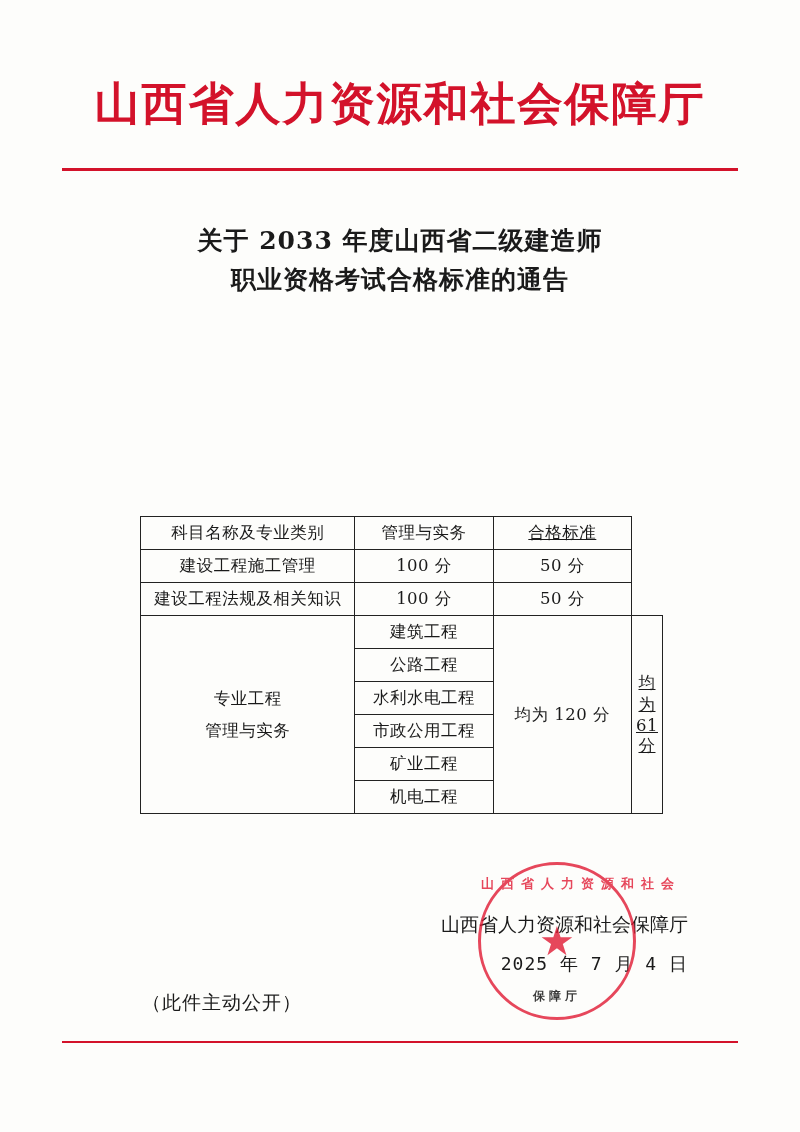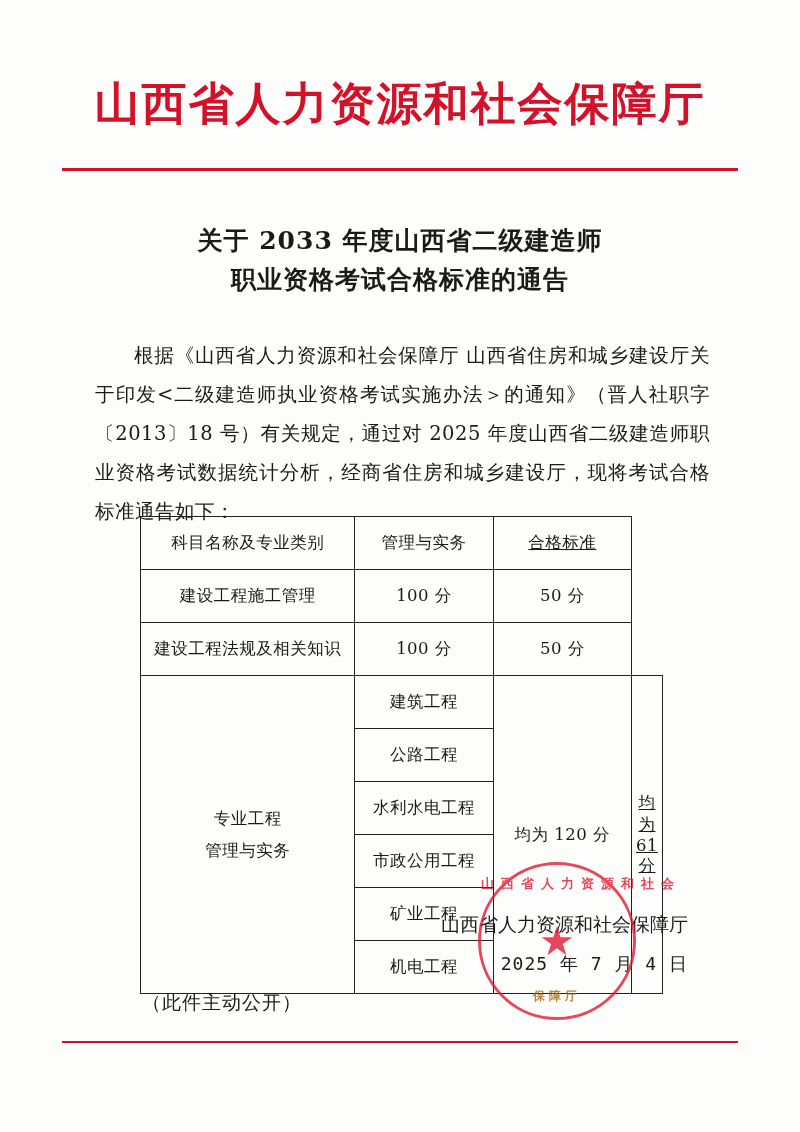--- a/index.html
+++ b/index.html
@@ -85,21 +85,21 @@
   }
   table.grades {
     border-collapse: collapse;
     width: 100%;
     font-size: 16.5px;
   }
   table.grades td {
     border: 1px solid #222;
     text-align: center;
     vertical-align: middle;
-    padding: 12px 4px;
+    padding: 2px 4px;
     height: 28px;
     letter-spacing: 0.5px;
   }
   td.col-subject { width: 44%; }
   td.col-full    { width: 28%; }
   td.col-pass    { width: 28%; text-decoration: underline; }
   td.cat-cell    { width: 18%; line-height: 1.9; }
   td.spec-cell   { width: 26%; text-align: center; }
 
   
@@ -152,21 +152,21 @@
     letter-spacing: 7px;
     font-weight: bold;
     white-space: nowrap;
   }
   .seal-text-bottom {
     position: absolute;
     bottom: 12px;
     left: 0;
     width: 100%;
     text-align: center;
-    color: #a16207;
+    color: #000000;
     font-size: 12px;
     letter-spacing: 4px;
     font-weight: bold;
     white-space: nowrap;
   }
 
   
   .footer-note {
     position: absolute;
     top: 978px;
@@ -192,23 +192,20 @@
   <div class="letterhead">
     <div class="letterhead-title">山西省人力资源和社会保障厅</div>
   </div>
   <div class="letterhead-rule"></div>
 
   <div class="doc-title">
     <div>关于 2033 年度山西省二级建造师</div>
     <div>职业资格考试合格标准的通告</div>
   </div>
 
-  <div class="body-text">
-    <p>根据《山西省人力资源和社会保障厅  山西省住房和城乡建设厅关于印发&lt;二级建造师执业资格考试实施办法＞的通知》（晋人社职字〔2013〕18 号）有关规定，通过对 2025 年度山西省二级建造师职业资格考试数据统计分析，经商省住房和城乡建设厅，现将考试合格标准通告如下：</p>
-  </div>
 
   <div class="table-wrap">
     <table class="grades">
       <tbody>
         <tr>
           <td class="col-subject">科目名称及专业类别</td>
           <td class="col-full">管理与实务</td>
           <td class="col-pass">合格标准</td>
         </tr>
         <tr>

